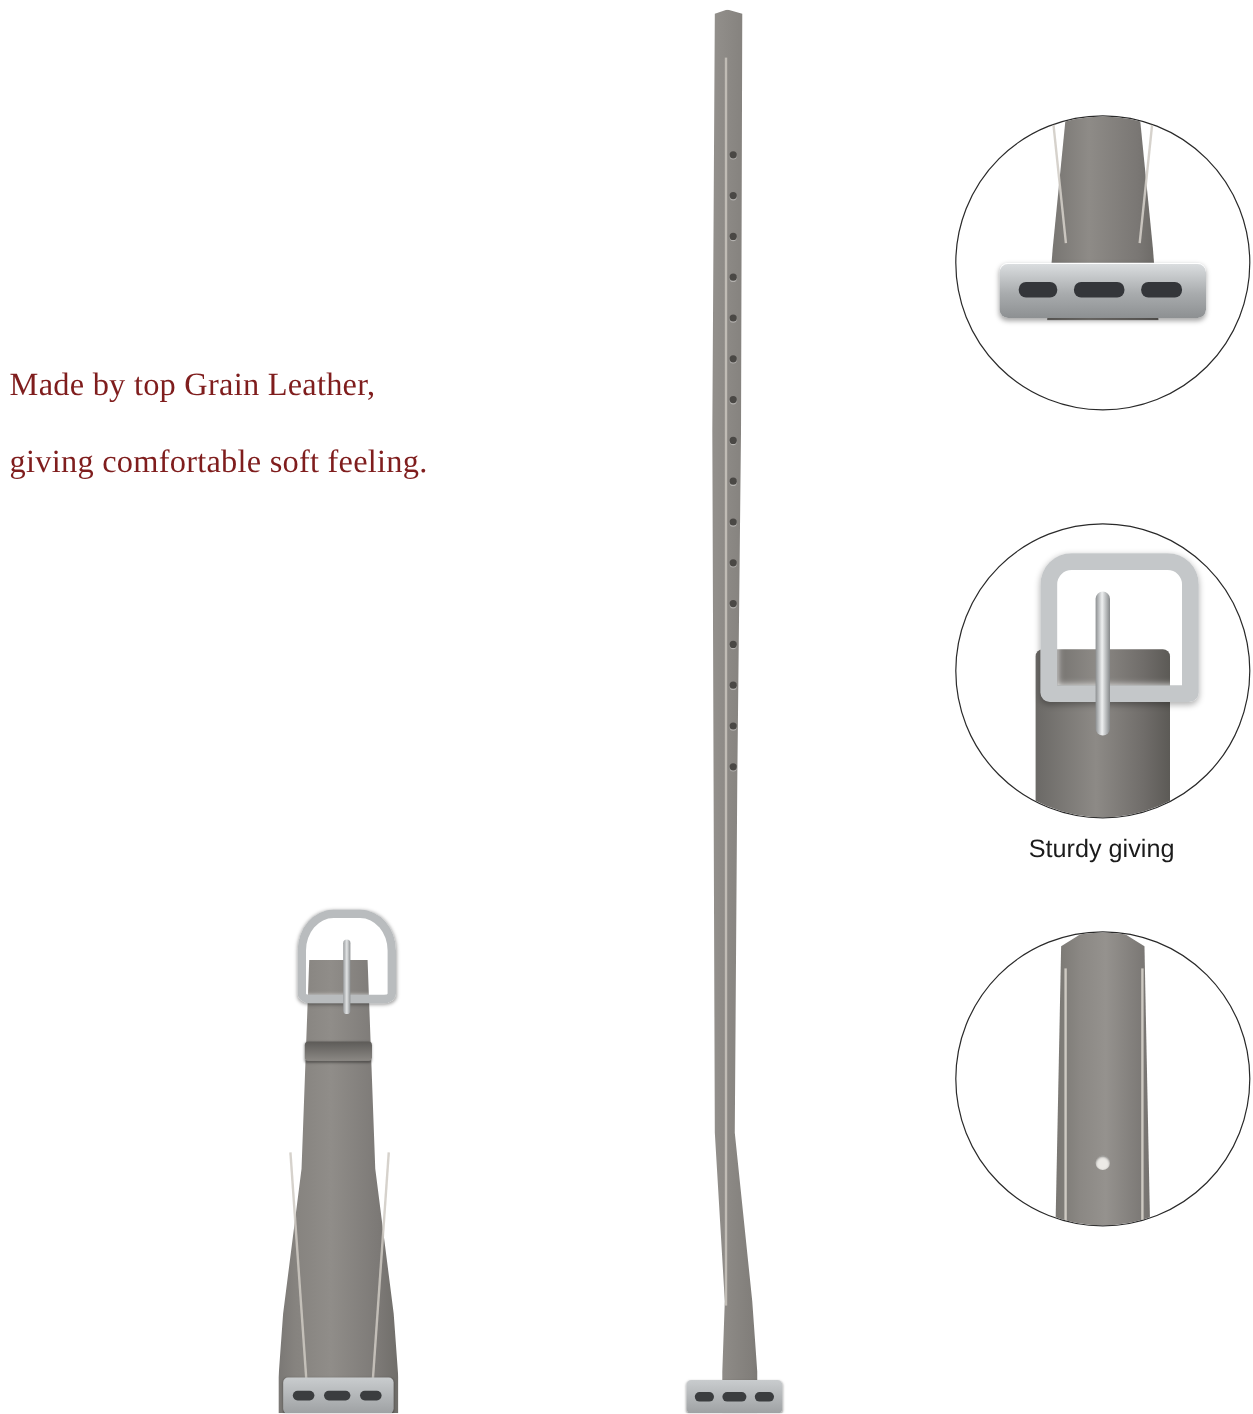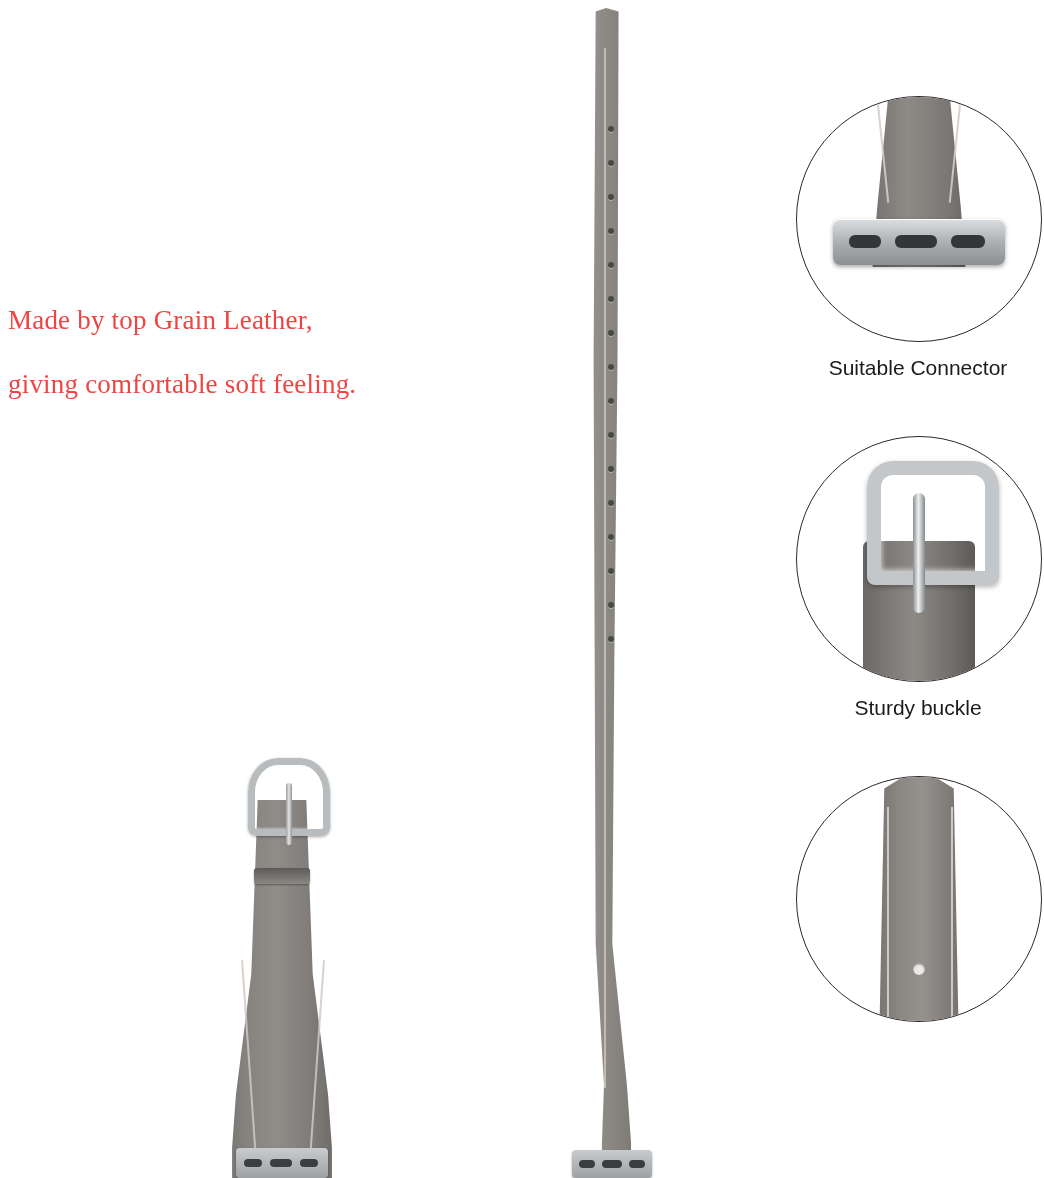--- a/index.html
+++ b/index.html
@@ -20,21 +20,21 @@
 
   
   .copy {
     position: absolute;
     left: 8px;
     top: 288px;
     width: 540px;
     font-family: "Liberation Serif", serif;
     font-size: 27px;
     line-height: 64px;
-    color: #ef4444;
+    color: #7f1d1d;
     white-space: nowrap;
   }
   .copy div { letter-spacing: 0.2px; }
 
   
   #strap-left {
     position: absolute;
     left: 218px;
     top: 742px;
     width: 128px;
@@ -323,30 +323,29 @@
     <div class="circle">
       <div class="z-strap"></div>
       <div class="z-stitch-l" style="left:84px; top:-14px; transform:rotate(-6deg);"></div>
       <div class="z-stitch-r" style="left:158px; top:-14px; transform:rotate(6deg);"></div>
       <div class="z-lug">
         <span class="slot s1"></span>
         <span class="slot s2"></span>
         <span class="slot s3"></span>
       </div>
     </div>
-    <div class="label">Suitable Connector</div>
   </div>
 
   <div class="callout" id="callout-buckle">
     <div class="circle">
       <div class="z-buckle-strap"></div>
       <div class="z-buckle-frame"></div>
       <div class="z-buckle-pin"></div>
     </div>
-    <div class="label">Sturdy buckle</div>
+    <div class="label">Sturdy giving</div>
   </div>
 
   <div class="callout" id="callout-leather">
     <div class="circle">
       <div class="z-leather-tip"></div>
       <div class="z-leather-stitch-l" style="left:90px; top:30px;"></div>
       <div class="z-leather-stitch-r" style="left:154px; top:30px;"></div>
       <div class="z-hole"></div>
     </div>
   </div>

